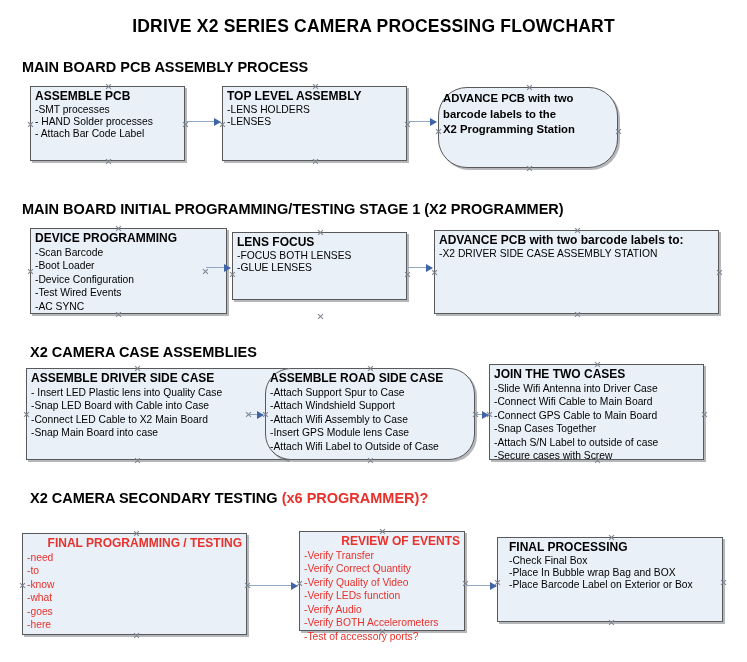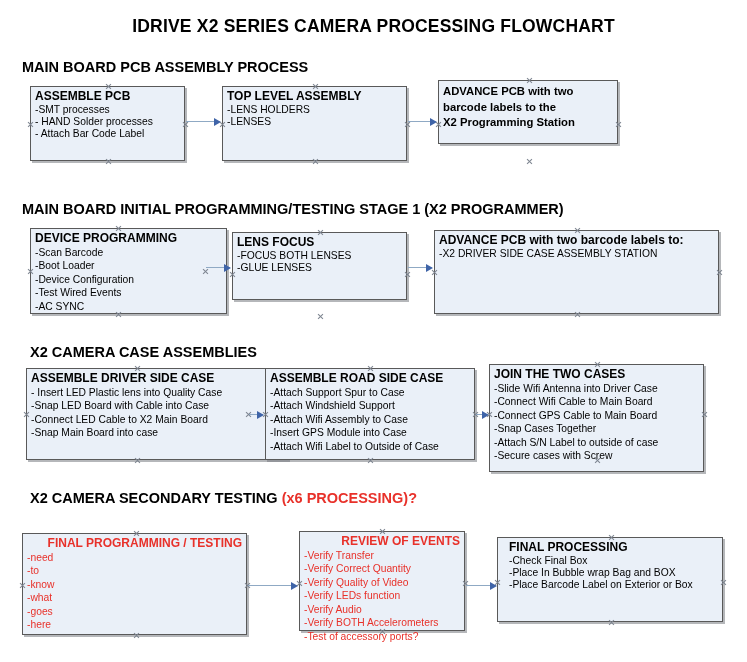--- a/index.html
+++ b/index.html
@@ -74,21 +74,21 @@
     <div class="handle" style="left:89px;top:-4px;"></div>
     <div class="handle" style="left:89px;top:71px;"></div>
     <div class="handle" style="left:-4px;top:34px;"></div>
     <div class="handle" style="left:181px;top:34px;"></div>
   </div>
 
   <div class="conn" style="left:408px;top:121px;width:28px;">
     <span class="head"></span>
   </div>
 
-  <div class="box bold-body" style="left:438px;top:80px;width:180px;height:64px;">
+  <div class="box bold-body" style="left:438px;top:87px;width:180px;height:81px;border-radius:29px;">
     <div class="hd" style="font-size:11.3px;line-height:15.5px;">ADVANCE PCB with two</div>
     <div class="li">barcode labels to the</div>
     <div class="li"> X2 Programming Station</div>
     <div class="handle" style="left:87px;top:-4px;"></div>
     <div class="handle" style="left:87px;top:77px;"></div>
     <div class="handle" style="left:-4px;top:40px;"></div>
     <div class="handle" style="left:176px;top:40px;"></div>
   </div>
 
   <div class="section-head" style="left:22px;top:201px;">
@@ -148,53 +148,53 @@
     <div class="handle" style="left:107px;top:-4px;"></div>
     <div class="handle" style="left:107px;top:88px;"></div>
     <div class="handle" style="left:-4px;top:42px;"></div>
     <div class="handle" style="left:218px;top:42px;"></div>
   </div>
 
   <div class="conn" style="left:249px;top:414px;width:14px;">
     <span class="head"></span>
   </div>
 
-  <div class="box tight" style="left:265px;top:368px;width:210px;height:92px;">
+  <div class="box tight" style="left:265px;top:368px;width:210px;height:92px;border-radius:26px;">
     <div class="hd">ASSEMBLE ROAD SIDE CASE</div>
     <div class="li">-Attach Support Spur to Case</div>
     <div class="li">-Attach Windshield Support</div>
     <div class="li">-Attach Wifi Assembly to Case</div>
-    <div class="li">-Insert GPS Module into Case</div>
+    <div class="li">-Insert GPS Module lens Case</div>
     <div class="li">-Attach Wifi Label to Outside of Case</div>
     <div class="handle" style="left:101px;top:-4px;"></div>
     <div class="handle" style="left:101px;top:88px;"></div>
     <div class="handle" style="left:-4px;top:42px;"></div>
     <div class="handle" style="left:206px;top:42px;"></div>
   </div>
 
   <div class="conn" style="left:476px;top:414px;width:12px;">
     <span class="head"></span>
   </div>
 
-  <div class="box tight" style="left:489px;top:364px;width:215px;height:108px;">
+  <div class="box tight" style="left:489px;top:364px;width:215px;height:96px;">
     <div class="hd">JOIN THE TWO CASES</div>
     <div class="li">-Slide Wifi Antenna into Driver Case</div>
     <div class="li">-Connect Wifi Cable to Main Board</div>
     <div class="li">-Connect GPS Cable to Main Board</div>
     <div class="li">-Snap Cases Together</div>
     <div class="li">-Attach S/N Label to outside of case</div>
     <div class="li">-Secure cases with Screw</div>
     <div class="handle" style="left:104px;top:-4px;"></div>
     <div class="handle" style="left:104px;top:92px;"></div>
     <div class="handle" style="left:-4px;top:46px;"></div>
     <div class="handle" style="left:211px;top:46px;"></div>
   </div>
 
   <div class="section-head" style="left:30px;top:490px;">
-    <span>X2 CAMERA SECONDARY TESTING </span><span class="red">(x6 PROCESSING)?</span>
+    <span>X2 CAMERA SECONDARY TESTING </span><span class="red">(x6 PROGRAMMER)?</span>
   </div>
 
   <div class="box red tight" style="left:22px;top:533px;width:225px;height:102px;">
     <div class="hd">FINAL PROGRAMMING / TESTING</div>
     <div class="li">-need</div>
     <div class="li">-to</div>
     <div class="li">-know</div>
     <div class="li">-what</div>
     <div class="li">-goes</div>
     <div class="li">-here</div>

